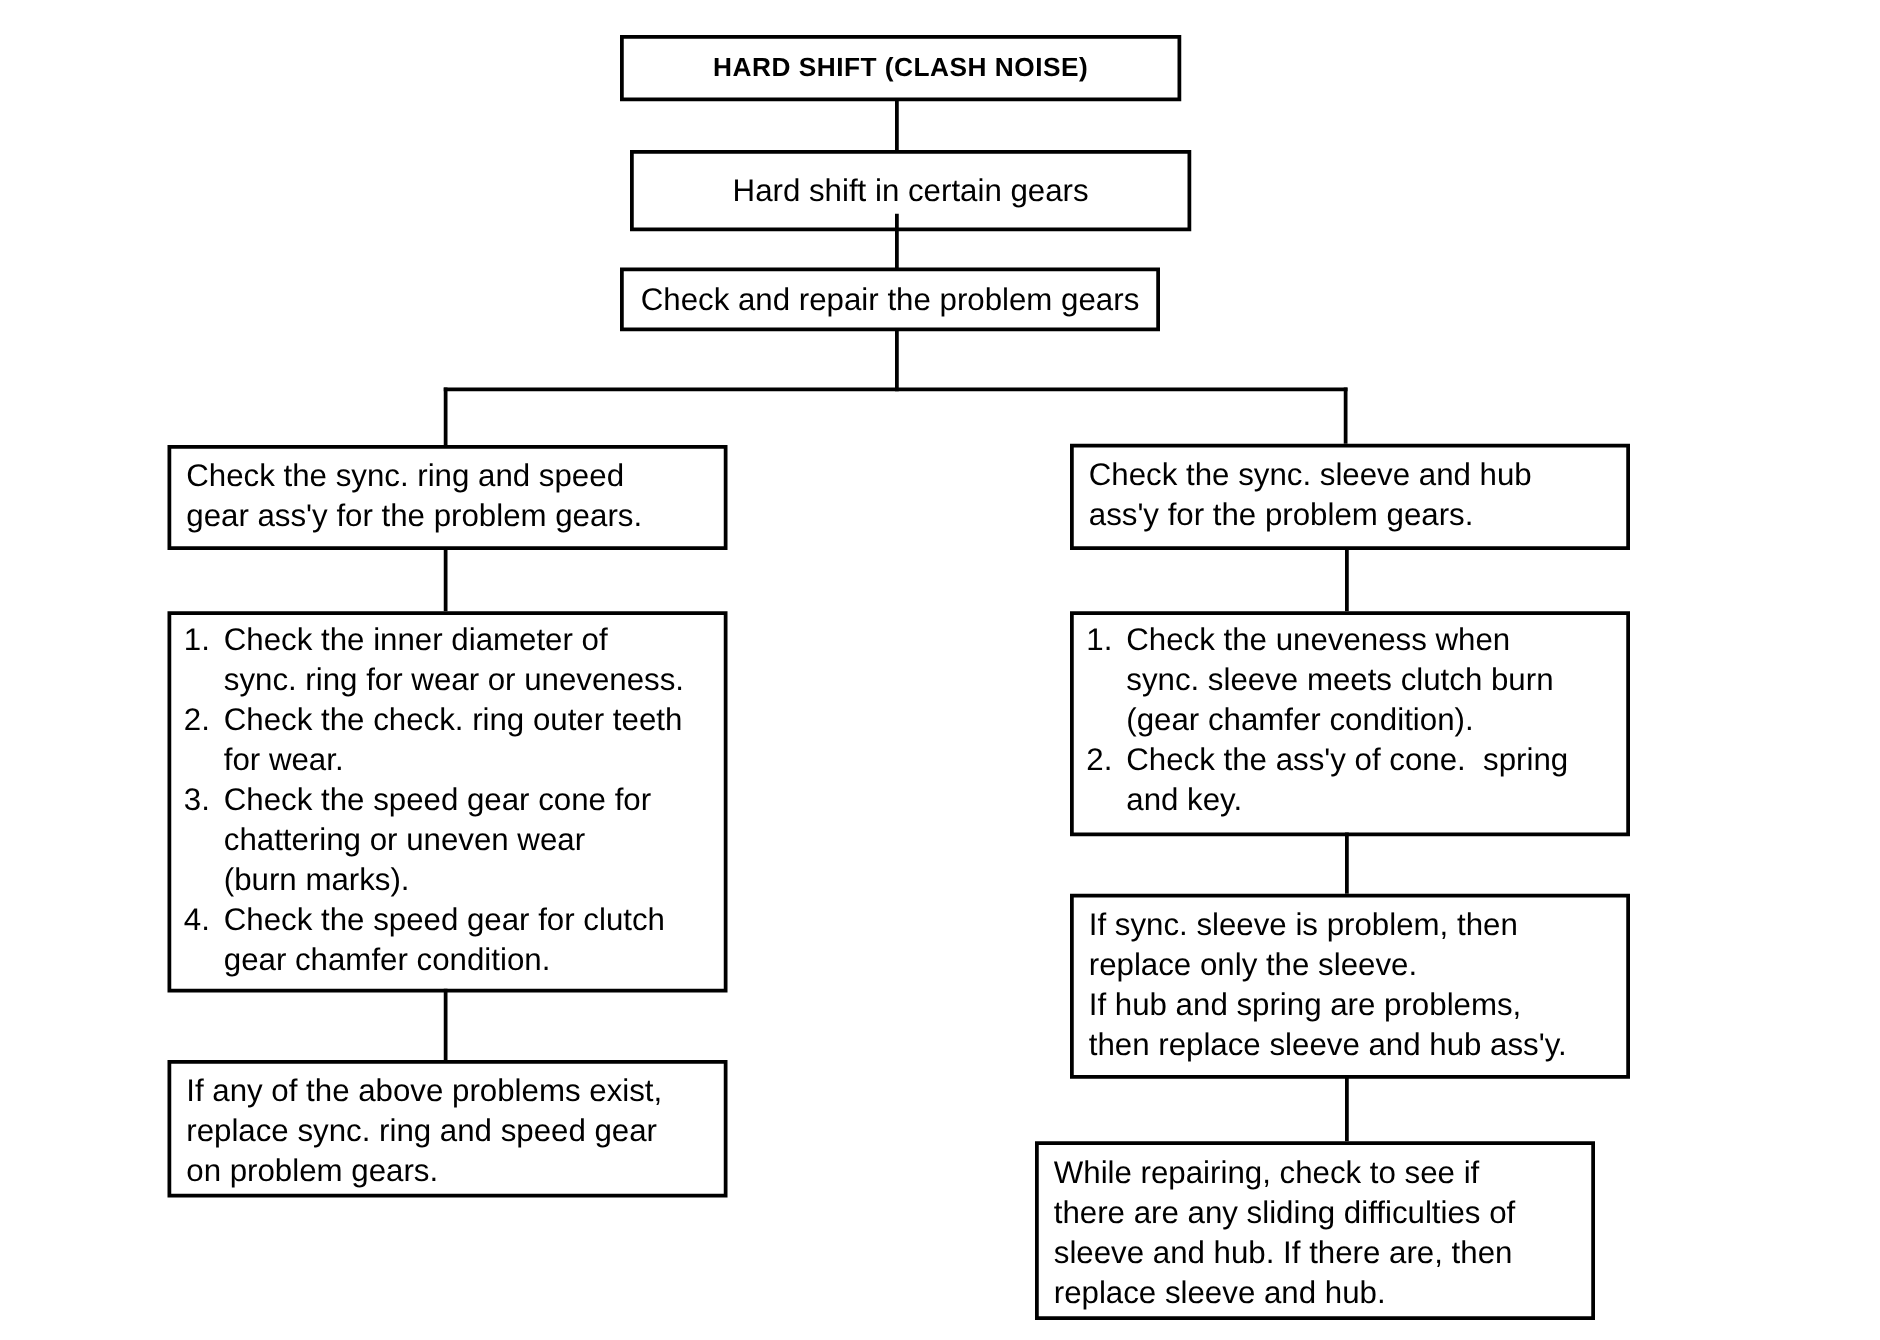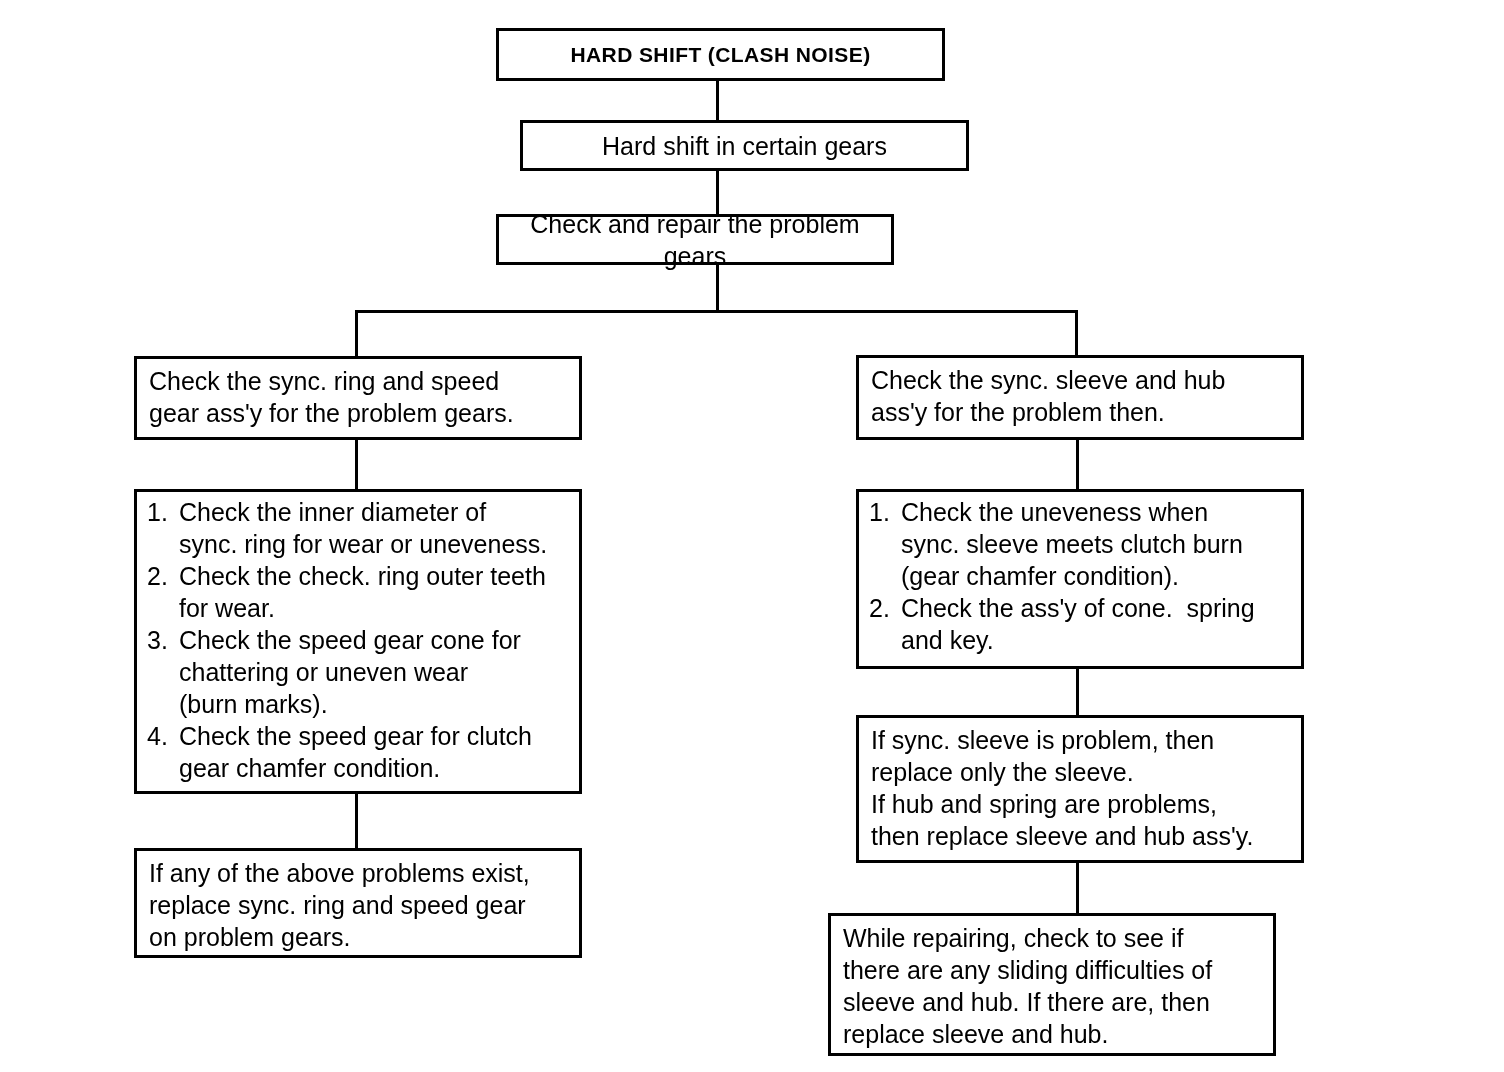--- a/index.html
+++ b/index.html
@@ -64,25 +64,25 @@
 </style>
 </head>
 <body>
 
 <div class="canvas">
 
   <div class="box center" style="left:496px; top:28px; width:449px; height:53px;">
     <span class="title-text">HARD SHIFT (CLASH NOISE)</span>
   </div>
 
-  <div class="box center" style="left:520px; top:120px; width:449px; height:51px;">
+  <div class="box center" style="left:504px; top:120px; width:449px; height:65px;">
     <span class="txt">Hard shift in certain gears</span>
   </div>
 
-  <div class="box center" style="left:496px; top:214px; width:398px; height:51px;">
+  <div class="box center" style="left:496px; top:214px; width:432px; height:51px;">
     <span class="txt">Check and repair the problem gears</span>
   </div>
 
   <div class="line" style="left:716px; top:79px;  width:3px; height:43px;"></div>
   <div class="line" style="left:716px; top:171px; width:3px; height:45px;"></div>
   <div class="line" style="left:716px; top:263px; width:3px; height:50px;"></div>
 
   <div class="line" style="left:355px; top:310px; width:723px; height:3px;"></div>
   <div class="line" style="left:355px; top:310px; width:3px; height:48px;"></div>
   <div class="line" style="left:1075px; top:310px; width:3px; height:47px;"></div>
@@ -121,21 +121,21 @@
   <div class="line" style="left:355px; top:791px; width:3px; height:59px;"></div>
 
   <div class="box pad" style="left:134px; top:848px; width:448px; height:110px;">
     <div class="txt">If any of the above problems exist,
 replace sync. ring and speed gear
 on problem gears.</div>
   </div>
 
   <div class="box pad" style="left:856px; top:355px; width:448px; height:85px;">
     <div class="txt">Check the sync. sleeve and hub
-ass'y for the problem then.</div>
+ass'y for the problem gears.</div>
   </div>
 
   <div class="line" style="left:1076px; top:438px; width:3px; height:53px;"></div>
 
   <div class="box list-pad" style="left:856px; top:489px; width:448px; height:180px;">
     <div class="li">
       <span class="num txt">1.</span>
       <span class="body txt">Check the uneveness when
 sync. sleeve meets clutch burn
 (gear chamfer condition).</span>

